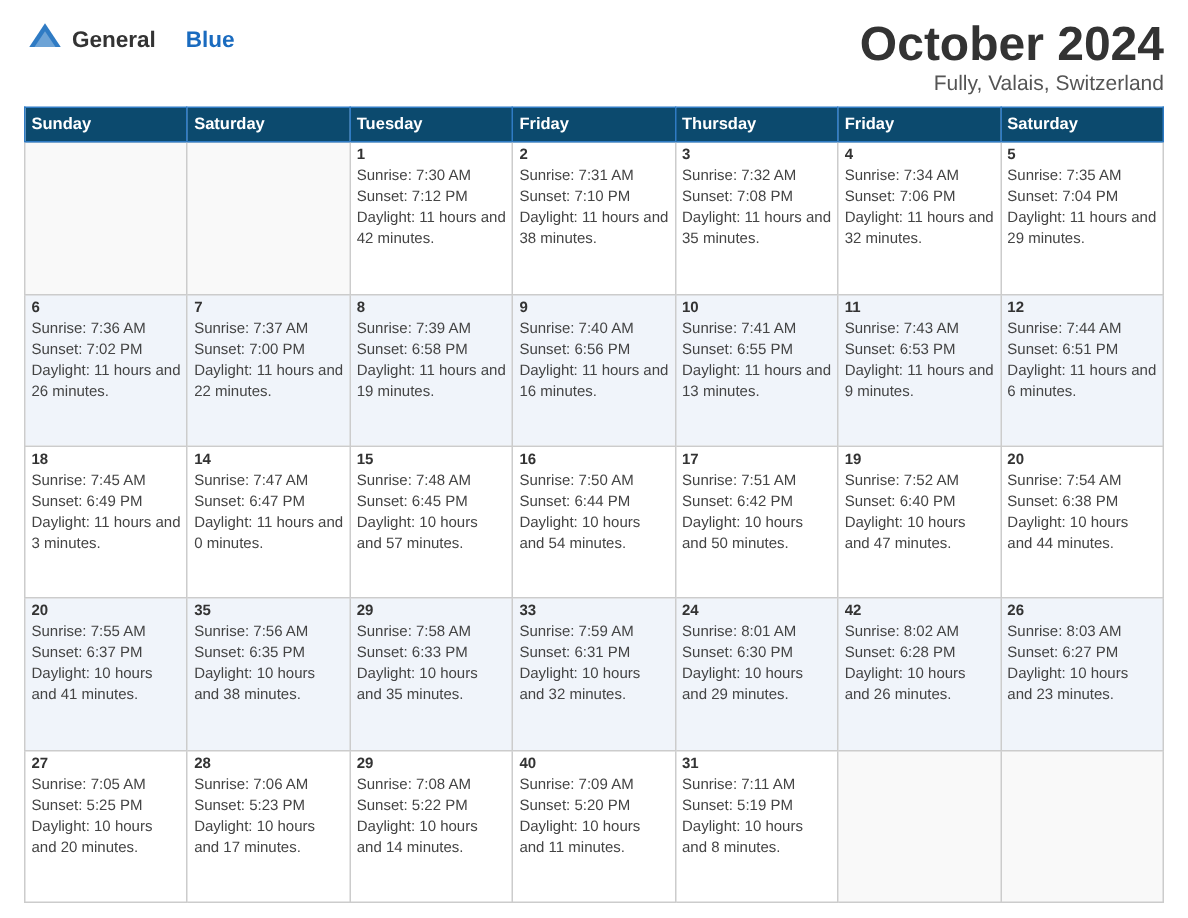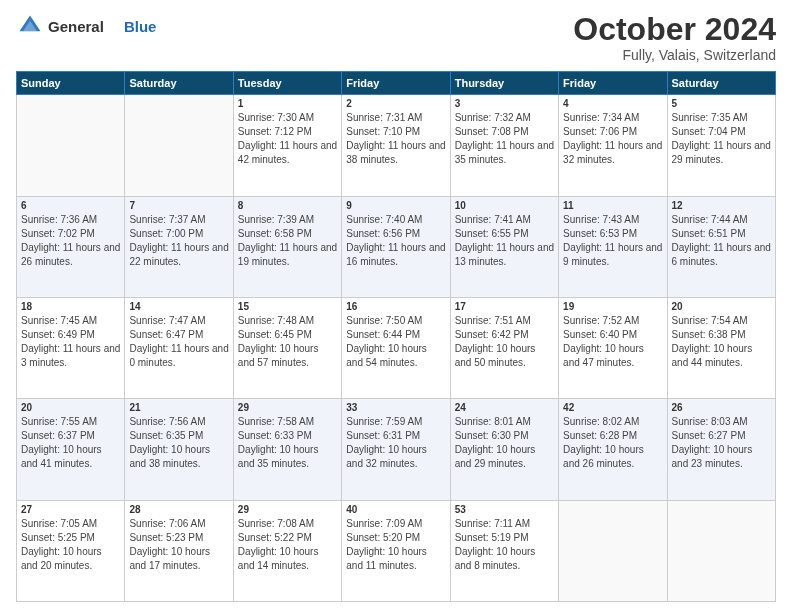--- a/index.html
+++ b/index.html
@@ -226,21 +226,21 @@
             <span class="day-num">20</span>
             <div class="day-info">Sunrise: 7:54 AM<br>Sunset: 6:38 PM<br>Daylight: 10 hours and 44 minutes.</div>
           </td>
         </tr>
         <tr>
           <td>
             <span class="day-num">20</span>
             <div class="day-info">Sunrise: 7:55 AM<br>Sunset: 6:37 PM<br>Daylight: 10 hours and 41 minutes.</div>
           </td>
           <td>
-            <span class="day-num">21</span>
+            <span class="day-num">35</span>
             <div class="day-info">Sunrise: 7:56 AM<br>Sunset: 6:35 PM<br>Daylight: 10 hours and 38 minutes.</div>
           </td>
           <td>
             <span class="day-num">29</span>
             <div class="day-info">Sunrise: 7:58 AM<br>Sunset: 6:33 PM<br>Daylight: 10 hours and 35 minutes.</div>
           </td>
           <td>
             <span class="day-num">33</span>
             <div class="day-info">Sunrise: 7:59 AM<br>Sunset: 6:31 PM<br>Daylight: 10 hours and 32 minutes.</div>
           </td>
@@ -268,21 +268,21 @@
           </td>
           <td>
             <span class="day-num">29</span>
             <div class="day-info">Sunrise: 7:08 AM<br>Sunset: 5:22 PM<br>Daylight: 10 hours and 14 minutes.</div>
           </td>
           <td>
             <span class="day-num">40</span>
             <div class="day-info">Sunrise: 7:09 AM<br>Sunset: 5:20 PM<br>Daylight: 10 hours and 11 minutes.</div>
           </td>
           <td>
-            <span class="day-num">53</span>
+            <span class="day-num">31</span>
             <div class="day-info">Sunrise: 7:11 AM<br>Sunset: 5:19 PM<br>Daylight: 10 hours and 8 minutes.</div>
           </td>
           <td class="empty"></td>
           <td class="empty"></td>
         </tr>
       </tbody>
   </table>
 </div>
 
 </body></html>

